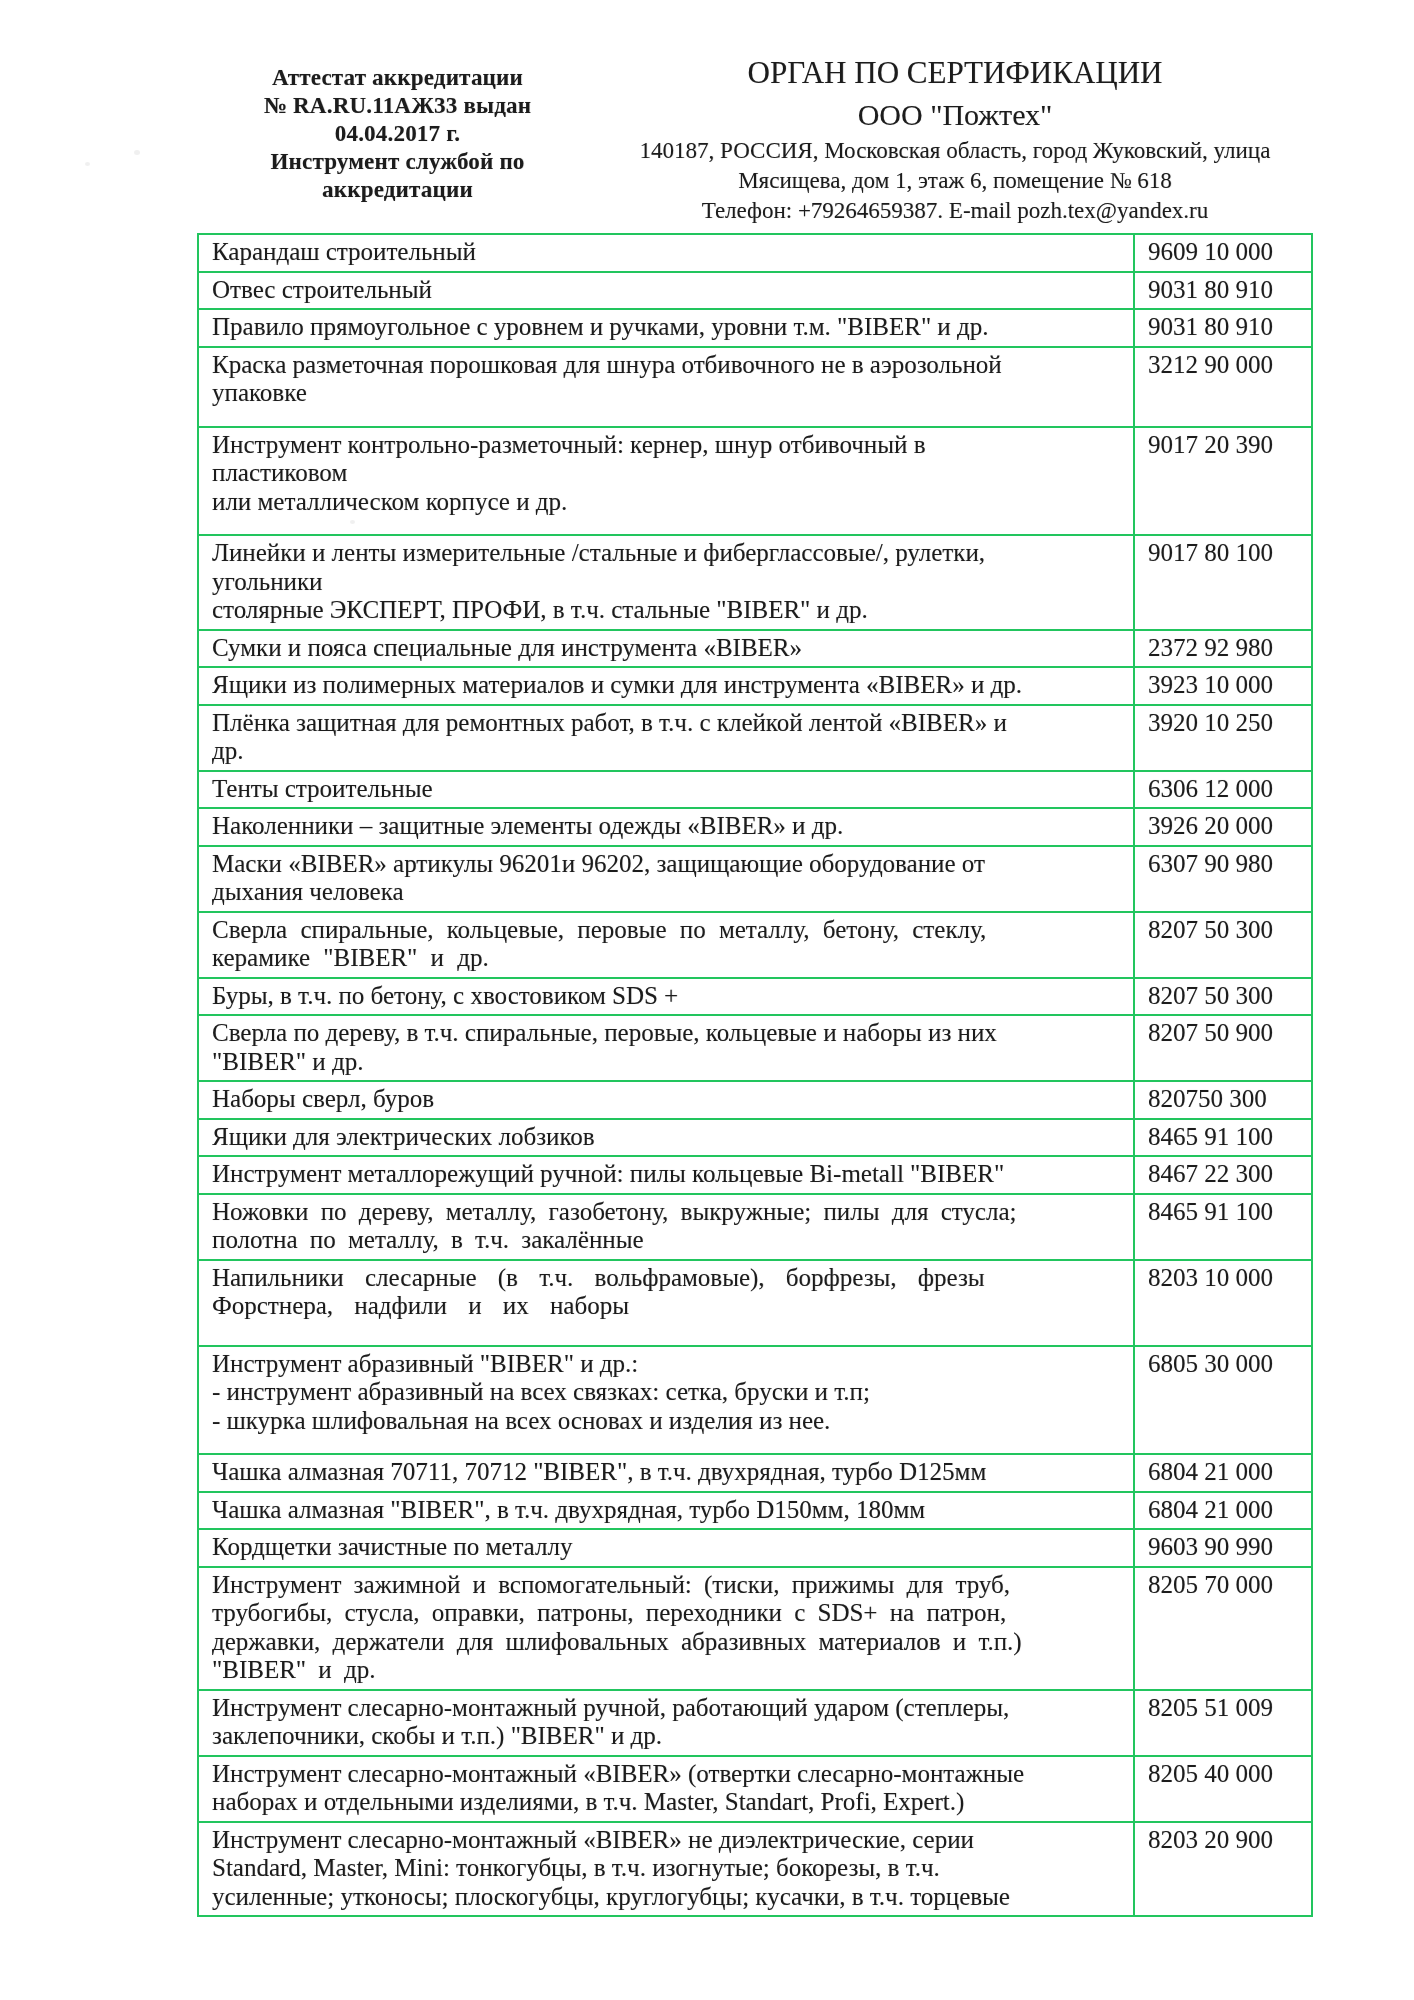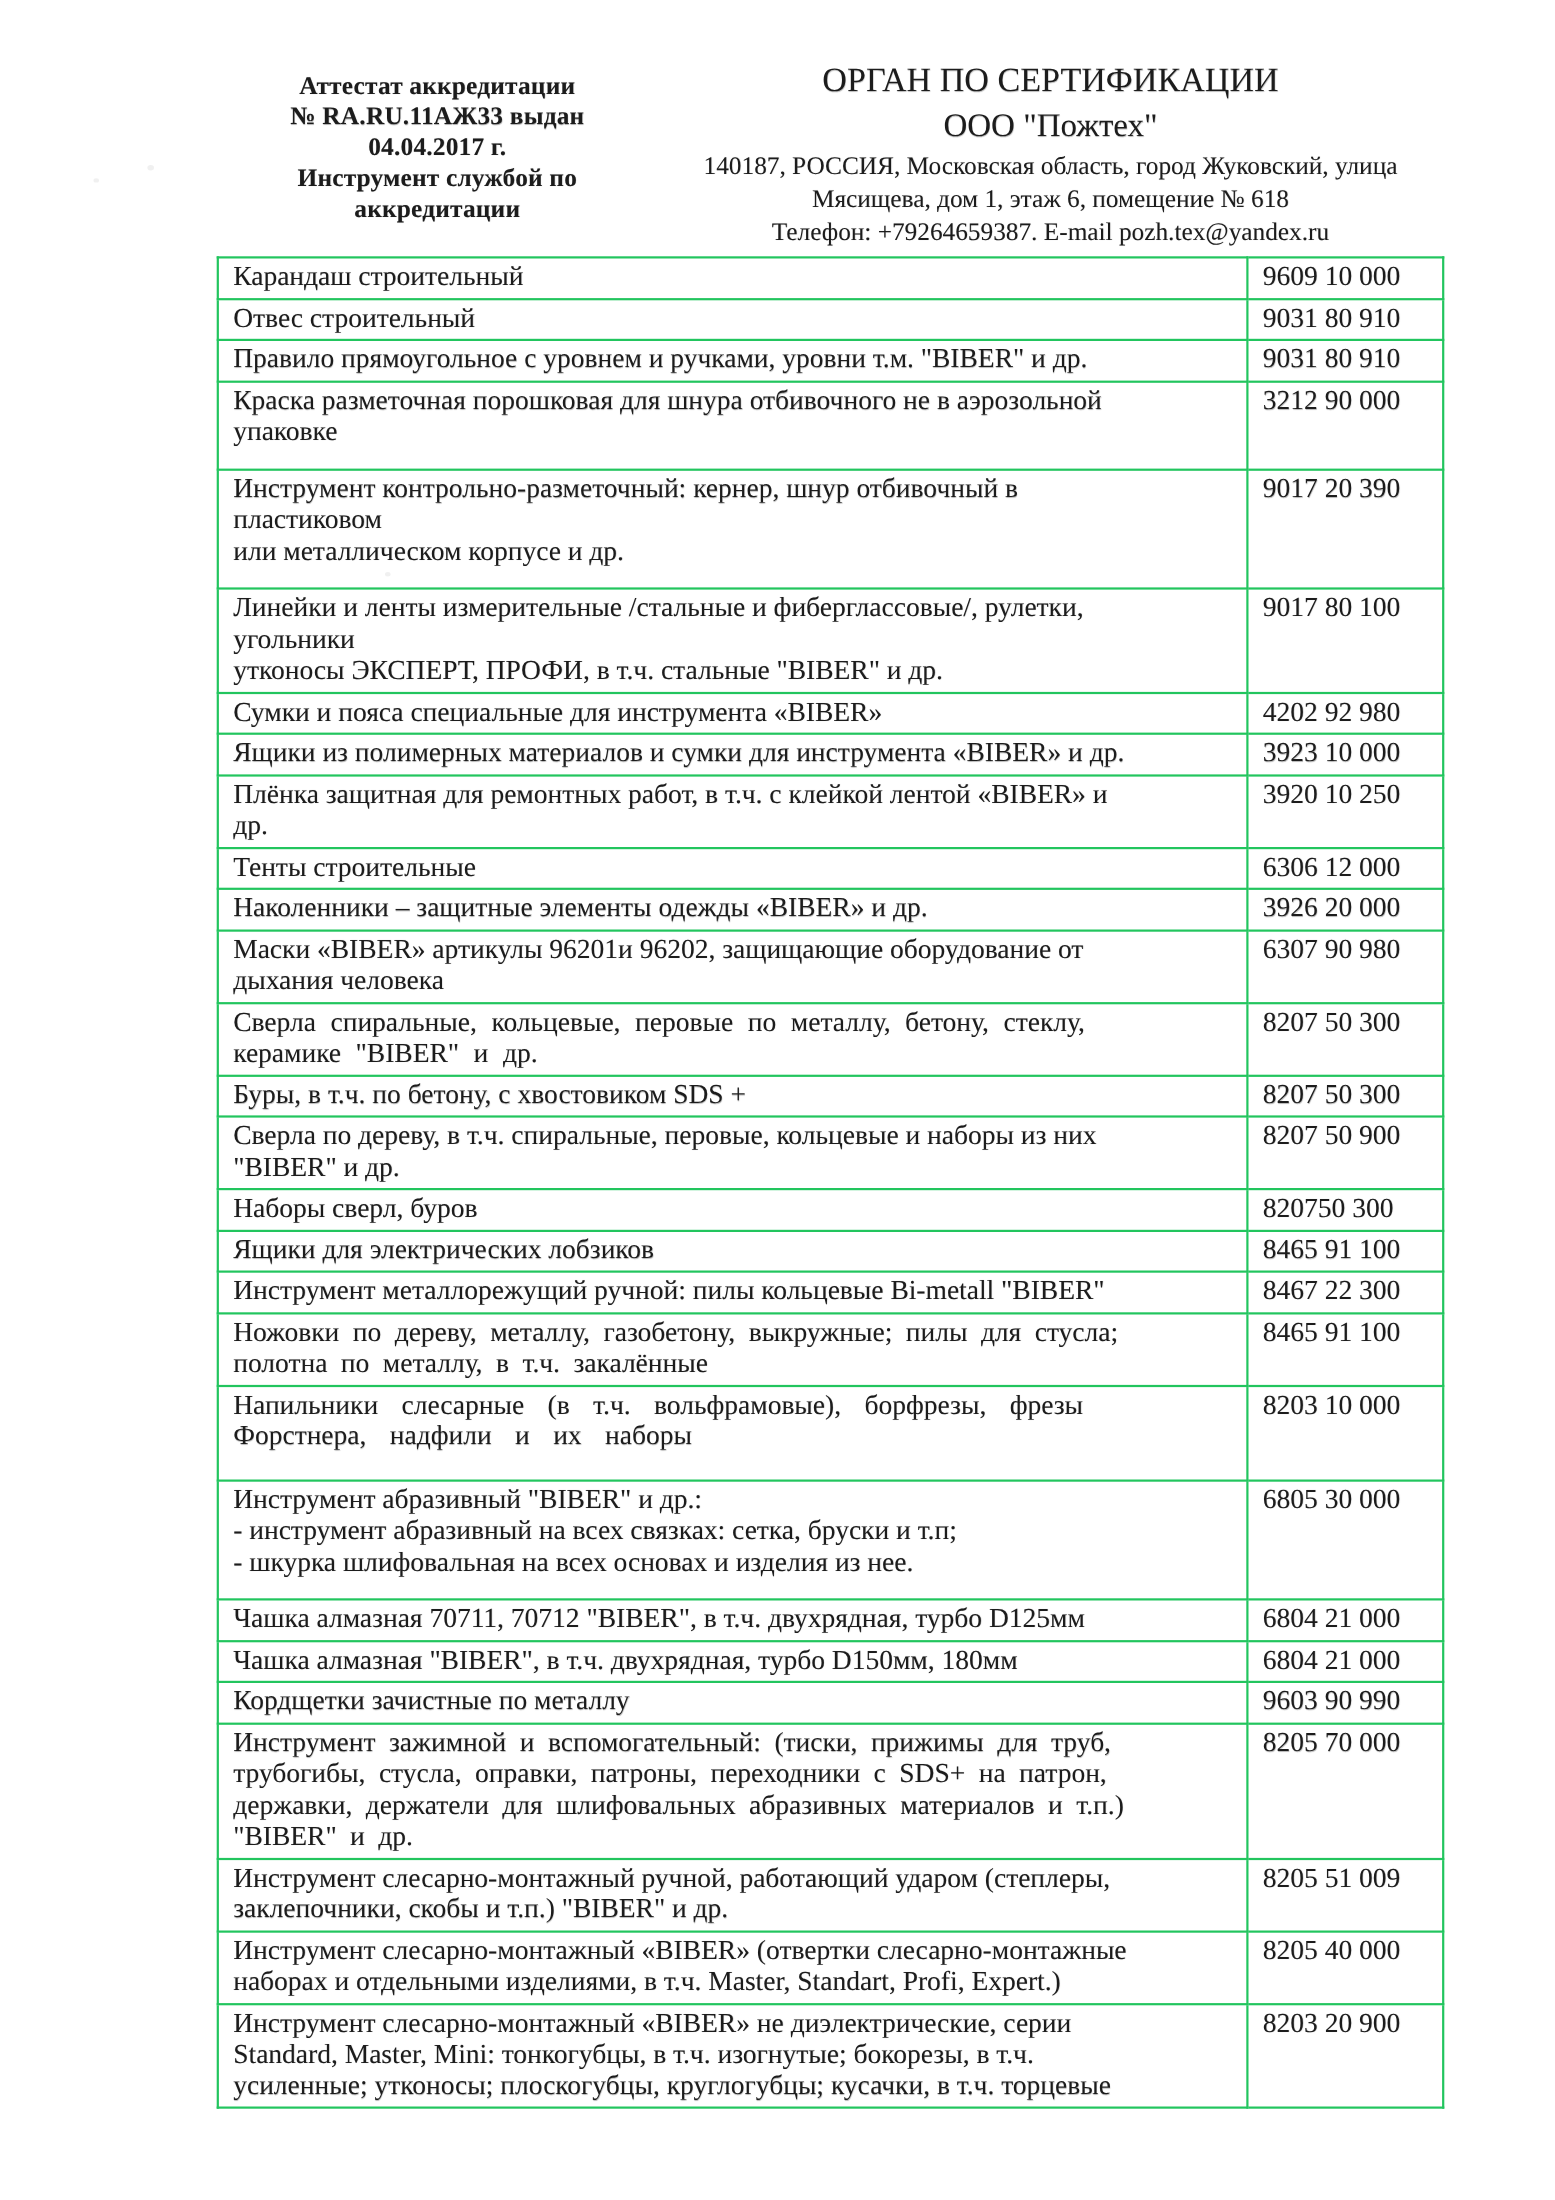--- a/index.html
+++ b/index.html
@@ -116,27 +116,27 @@
   <tr>
     <td class="desc" style="padding-bottom: 18px; margin-top: 28px;">Инструмент контрольно-разметочный: кернер, шнур отбивочный в
 пластиковом
 или металлическом корпусе и др.</td>
     <td class="code">9017 20 390</td>
   </tr>
 
   <tr>
     <td class="desc">Линейки и ленты измерительные /стальные и фиберглассовые/, рулетки,
 угольники
-утконосы ЭКСПЕРТ, ПРОФИ, в т.ч. стальные "BIBER" и др.</td>
+столярные ЭКСПЕРТ, ПРОФИ, в т.ч. стальные "BIBER" и др.</td>
     <td class="code">9017 80 100</td>
   </tr>
 
   <tr>
     <td class="desc">Сумки и пояса специальные для инструмента «BIBER»</td>
-    <td class="code">4202 92 980</td>
+    <td class="code">2372 92 980</td>
   </tr>
 
   <tr>
     <td class="desc">Ящики из полимерных материалов и сумки для инструмента «BIBER» и др.</td>
     <td class="code">3923 10 000</td>
   </tr>
 
   <tr>
     <td class="desc">Плёнка защитная для ремонтных работ, в т.ч. с клейкой лентой «BIBER» и
 др.</td>

